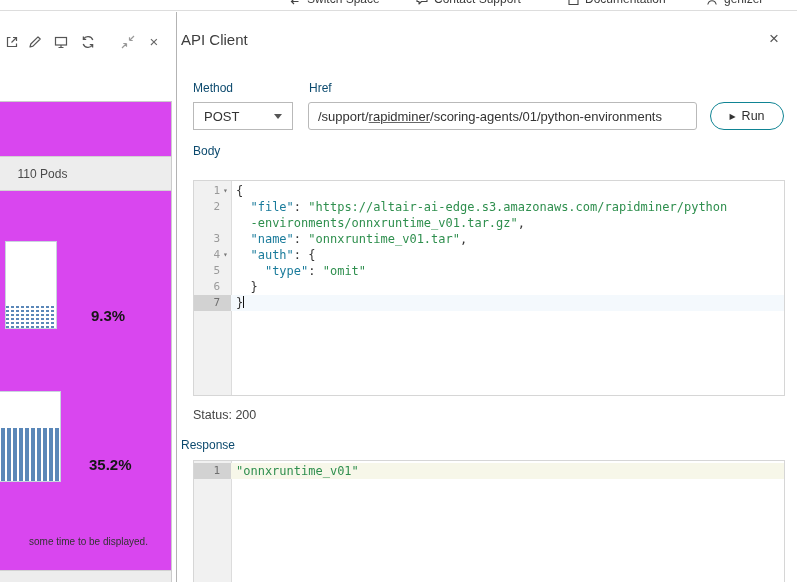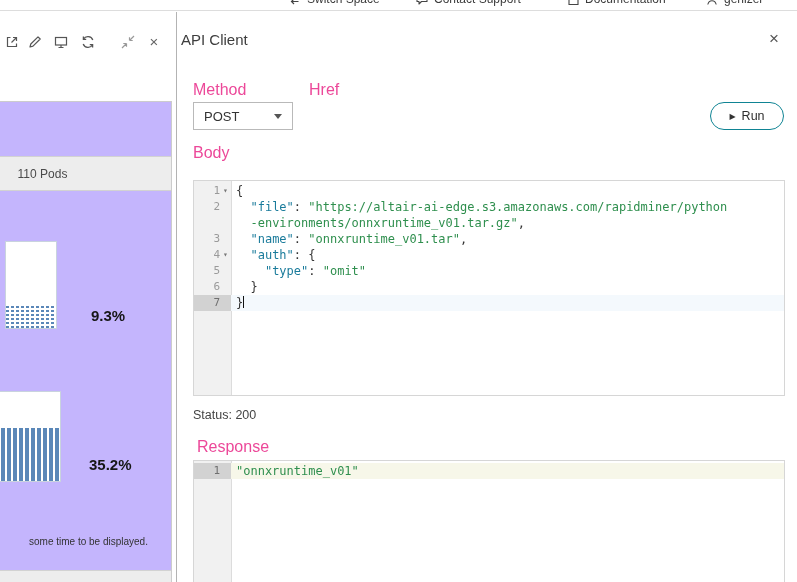--- a/index.html
+++ b/index.html
@@ -22,21 +22,21 @@
   .left-pane{ position:absolute; top:12px; left:0; width:175px; height:570px; background:#fff; }
   .toolbar{ position:absolute; top:18px; left:0; width:100%; height:28px; }
   .tool{ position:absolute; top:4px; width:16px; height:16px; cursor:pointer; }
   .tool svg{ width:16px; height:16px; display:block; }
   .tool:nth-child(1){ left:4px; }
   .tool:nth-child(2){ left:27px; }
   .tool:nth-child(3){ left:53px; }
   .tool:nth-child(4){ left:80px; }
   .tool:nth-child(5){ left:120px; }
   .tool:nth-child(6){ left:146px; font-size:15px; color:#666; line-height:16px; text-align:center; }
-  .pods-card{ position:absolute; top:89px; left:0; width:172px; height:481px; border-top:1px solid #ccc; border-right:1px solid #ccc; background:#c4b5fd; }
+  .pods-card{ position:absolute; top:89px; left:0; width:172px; height:481px; border-top:1px solid #ccc; border-right:1px solid #ccc; background:#d946ef; }
   .pods-header{ position:absolute; top:54px; left:0; width:100%; height:35px; background:#ededed; border-top:1px solid #d2d2d2; border-bottom:1px solid #d2d2d2; display:flex; align-items:center; }
   .pods-header span{ display:inline-block; width:85px; text-align:center; font-size:12px; color:#4a4a4a; }
   .chart{ position:absolute; border:1px solid #c9d3de; background:#fff; }
   .chart-1{ left:5px; top:139px; width:52px; height:88px; }
   .chart-2{ left:-6px; top:289px; width:67px; height:91px; }
   .fill{ position:absolute; bottom:0; left:0; width:100%; }
   .fill-dotted{ background-image:
       repeating-linear-gradient(to top, rgba(255,255,255,0) 0 2px, #fff 2px 4px),
       repeating-linear-gradient(to right, #5a87b8 0 3px, rgba(0,0,0,0) 3px 5px); }
   .fill-solid{ background-image:
@@ -44,32 +44,32 @@
   .pct{ position:absolute; font-size:15px; font-weight:700; color:#161616;margin-left:20px; }
   .pct-1{ left:71px; top:205px; }
   .pct-2{ left:69px; top:354px; }
   .footer-note{ position:absolute; left:1px; top:434px; font-size:10px; color:#333; white-space:nowrap;padding-left:28px; }
   .bottom-strip{ position:absolute; left:0; top:468px; width:100%; height:13px; background:#ededed; border-top:1px solid #d2d2d2; }
 
   
   .api-panel{ position:absolute; top:12px; left:176px; width:621px; height:570px; background:#fff; border-left:1px solid #b3b3b3; }
   .api-title{ position:absolute; left:4px; top:19px; font-size:15px; font-weight:400; color:#3d3d3d; }
   .api-close{ position:absolute; right:18px; top:18px; background:none; border:none; font-size:17px; color:#555; cursor:pointer; line-height:1; font-family:inherit; }
-  .lbl{ position:absolute; font-size:16px; color:#ec4899; }
+  .lbl{ position:absolute; font-size:12px; color:#0c4a6e; }
   .lbl-method{ left:16px; top:69px; }
   .lbl-href{ left:132px; top:69px; }
   .select{ position:absolute; left:16px; top:90px; width:100px; height:28px; border:1px solid #b9b9b9; border-radius:0; display:flex; align-items:center; padding:0 10px; font-size:13px; color:#333; cursor:pointer; background:#fff; }
   .caret{ margin-left:auto; width:0; height:0; border-left:4px solid transparent; border-right:4px solid transparent; border-top:5px solid #555; }
   .input{ position:absolute; left:131px; top:90px; width:389px; height:28px; border:1px solid #b9b9b9; border-radius:3px; display:flex; align-items:center; padding:0 9px; font-size:13px; color:#333; background:#fff; white-space:pre; overflow:hidden; }
   .misspell{ text-decoration:underline; text-decoration-color:#666; }
   .run-btn{ position:absolute; left:533px; top:90px; width:74px; height:28px; border:1px solid #0f8494; border-radius:14px; background:#fff; display:flex; align-items:center; justify-content:center; gap:6px; font-size:12.5px; color:#2e2e2e; cursor:pointer; font-family:inherit; }
   .play{ font-size:8px; color:#333; }
   .lbl-body{ left:16px; top:132px; }
   .status{ position:absolute; left:16px; top:396px; font-size:12.5px; color:#444; }
-  .lbl-response{ left:20px; top:426px; }
+  .lbl-response{ left:4px; top:426px; }
 
   
   .editor{ position:absolute; left:16px; width:592px; border:1px solid #d6d6d6;
     background:linear-gradient(to right,#f1f1f1 0,#f1f1f1 37px,#dcdcdc 37px,#dcdcdc 38px,#fff 38px);
     font-family:"DejaVu Sans Mono",monospace; font-size:12px; line-height:16px; padding-top:2px; overflow:hidden; }
   .body-editor{ top:168px; height:216px; }
   .response-editor{ top:448px; height:122px; border-bottom:none; }
   .cm-row{ display:flex; min-height:16px; }
   .cm-gutter{ flex:0 0 37px; display:flex; justify-content:flex-end; align-items:center; color:#9a9a9a; font-size:11px; }
   .cm-fold{ width:11px; flex:0 0 11px; font-size:8px; color:#777; text-align:center; }
@@ -182,20 +182,23 @@
     <button class="api-close">×</button>
 
     <label class="lbl lbl-method">Method</label>
     <label class="lbl lbl-href">Href</label>
 
     <div class="select">
       <span>POST</span>
       <span class="caret"></span>
     </div>
 
+    <div class="input" role="textbox">
+      <span>/support/</span><span class="misspell">rapidminer</span><span>/scoring-agents/01/python-environments</span>
+    </div>
 
     <button class="run-btn">
       <span class="play">▶</span>
       <span>Run</span>
     </button>
 
     <label class="lbl lbl-body">Body</label>
     <div class="editor body-editor" id="body-editor">
         <div class="cm-row">
           <div class="cm-gutter">

